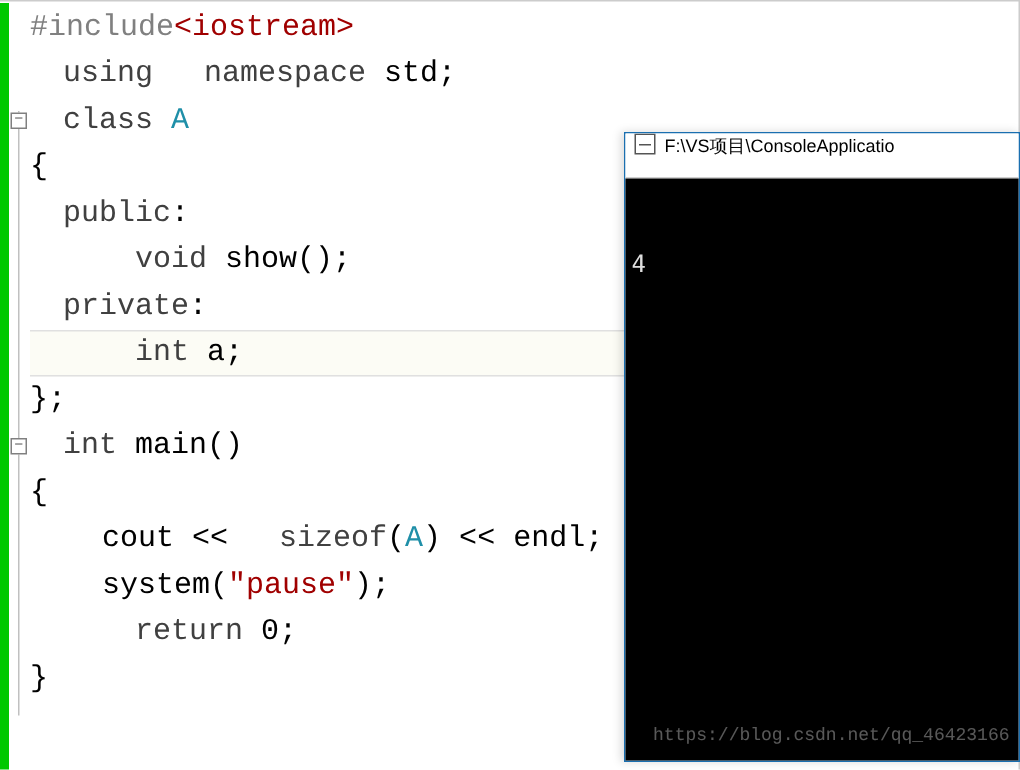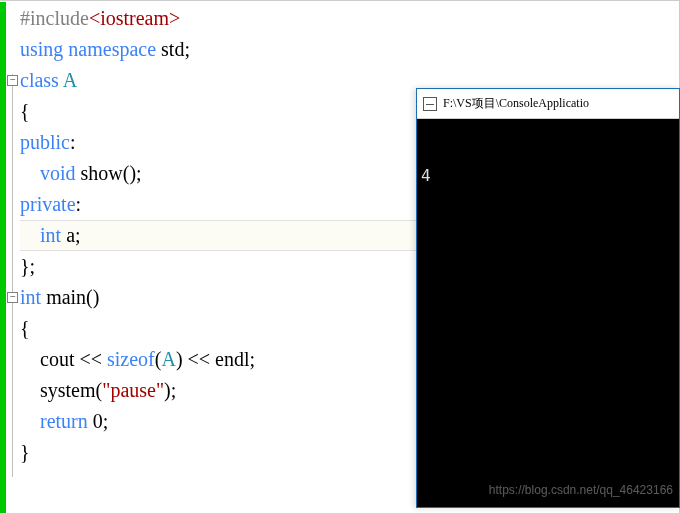--- a/index.html
+++ b/index.html
@@ -51,53 +51,52 @@
     left: 6px;
     width: 1px;
     background: #c0c0c0;
   }
   .code-area {
     position: absolute;
     left: 20px; top: 2px;
     white-space: pre;
     line-height: 31px;
     color: #000;
-    font-family: Liberation Serif, serif;
   }
   .hl-current {
     position: absolute;
     left: 20px;
     height: 31px;
     width: 396px;
     border-top: 1px solid #e0e0e0;
     border-bottom: 1px solid #e0e0e0;
     background: #fcfcf5;
   }
-  .kw { color: #3b82f6; }
+  .kw { color: #404040; margin-left: 22px; }
   .pp { color: #808080; }
   .inc { color: #a00000; }
   .typ { color: #1f8fa8; }
   .str { color: #a00000; }
   .console-win {
     position: absolute;
     left: 416px;
     top: 88px;
     width: 264px;
     height: 420px;
     background: #fff;
     border: 1px solid #1a6fb0;
     box-shadow: -2px 0 6px rgba(0,0,0,0.15);
   }
   .console-title {
     height: 30px;
     background: #fff;
     display: flex;
-    align-items: center;
+    align-items: flex-start;
     padding: 0 6px;
-    font-family: Liberation Serif, serif;
+    font-family: Liberation Sans, sans-serif;
     font-size: 12px;
     color: #000;
     border-bottom: 1px solid #d0d0d0;
     white-space: nowrap;
     overflow: hidden;
   }
   .console-icon {
     width: 14px; height: 14px;
     border: 1px solid #555;
     margin-right: 6px;
@@ -120,21 +119,21 @@
     padding: 2px 4px;
     height: calc(100% - 30px);
     white-space: pre;
     position: relative;
   }
   .watermark {
     position: absolute;
     right: 6px;
     bottom: 6px;
     color: rgba(255,255,255,0.35);
-    font-family: Liberation Sans, sans-serif;
+    font-family: Liberation Mono, monospace;
     font-size: 12px;
   }
 </style>
 </head>
 <body>
 
 <div class="editor">
   <div class="gutter"></div>
   <div class="fold-gutter">
       <div class="fold-line" style="top: 72px; height: 403px;"></div>

